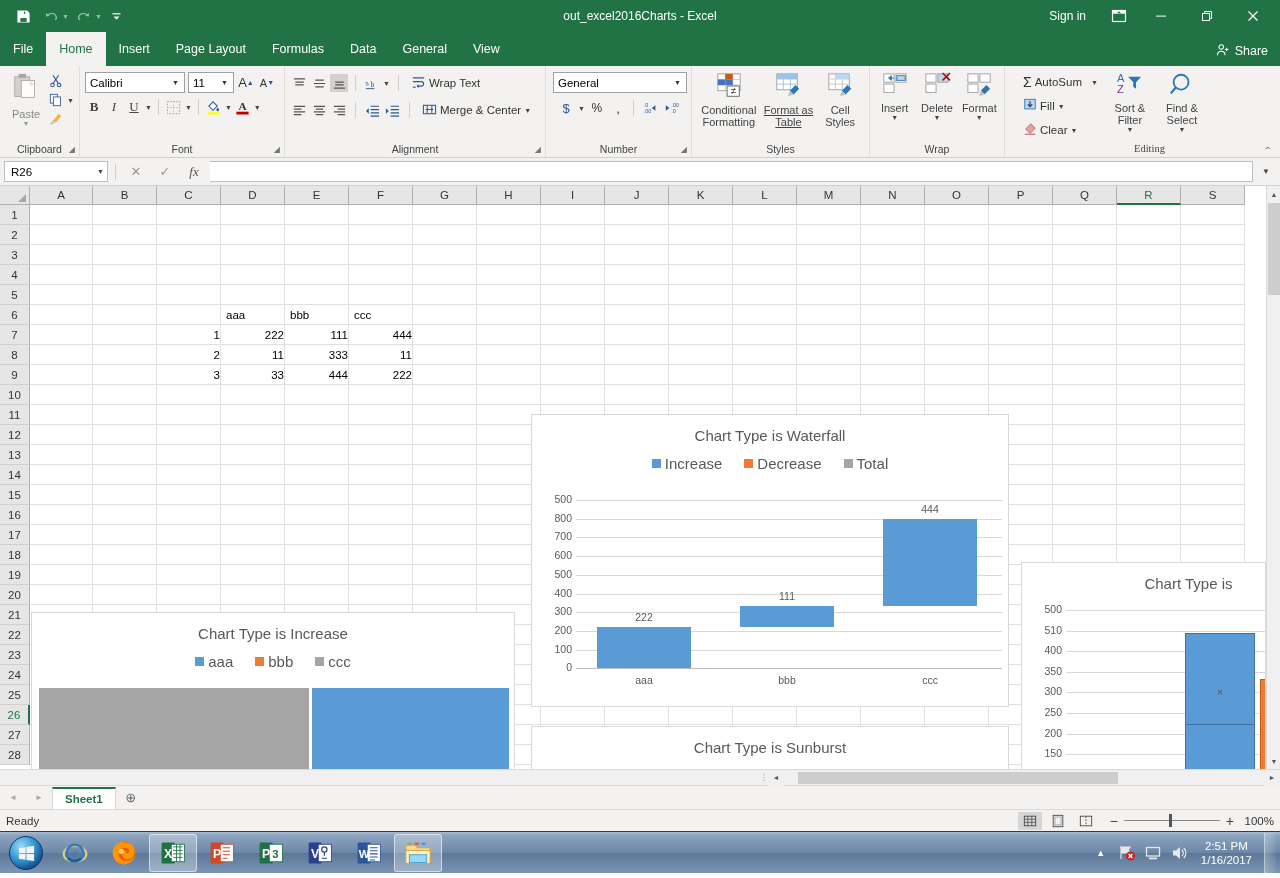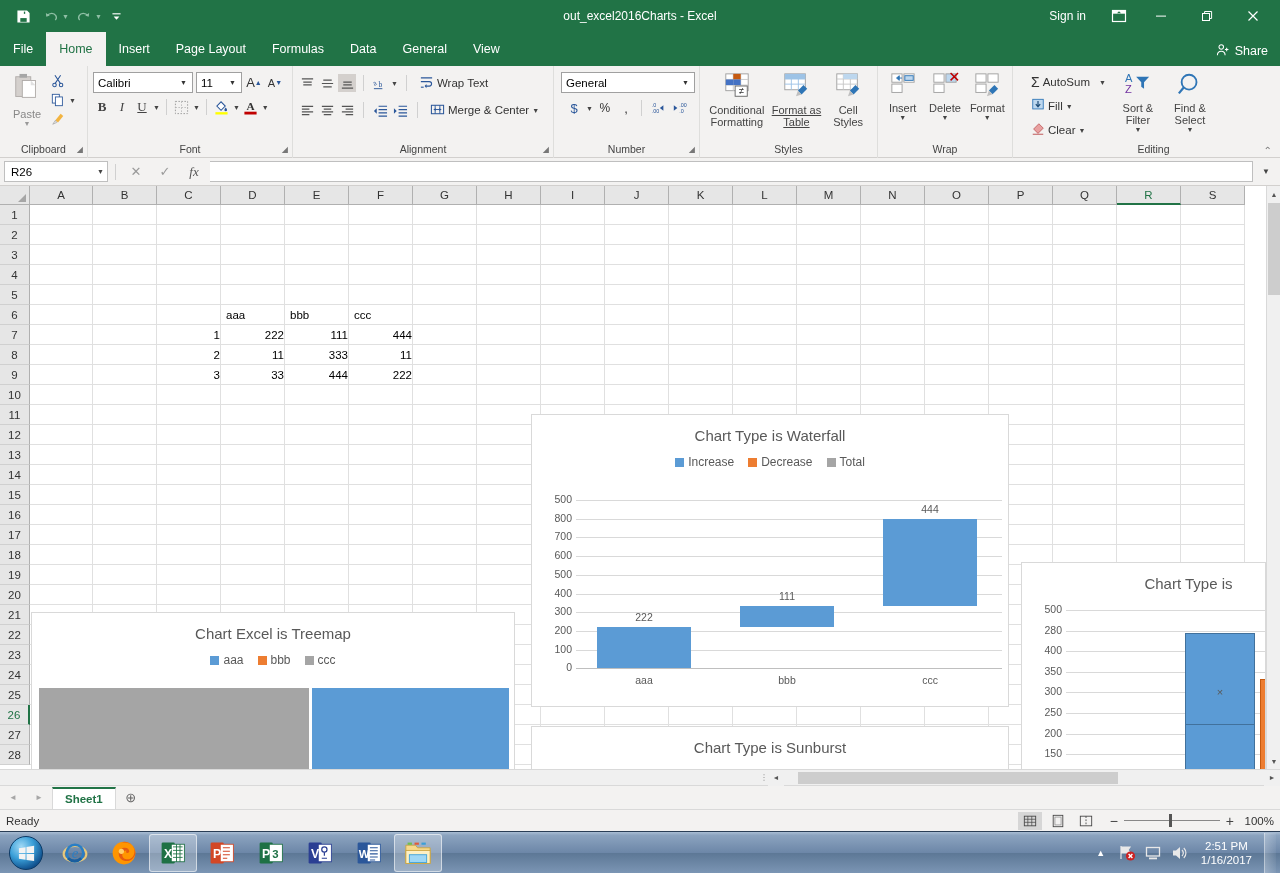--- a/index.html
+++ b/index.html
@@ -113,21 +113,21 @@
   .rh.sel { color:#217346; border-right:2px solid #217346; }
   .cells { position:absolute; top:19px; left:30px; }
   .cell { position:absolute; height:20px; border-right:1px solid #e0e0e0; border-bottom:1px solid #e0e0e0;
      font-size:11.5px; color:#000; display:flex; align-items:center; padding: 0 3px; background:transparent;}
   .cell.num { justify-content:flex-end; }
 
   
   .charts { position:absolute; top:0; left:0; right:0; bottom:0; z-index: 4; pointer-events:none;}
   .chart { position:absolute; background:#fff; border:1px solid #d9d9d9; pointer-events:auto; overflow:hidden; }
   .ch-title { text-align:center; color:#595959; font-size:15px; font-weight:400; }
-  .ch-legend { display:flex; justify-content:center; gap:14px; align-items:center; font-size:12px; color:#595959; }
+  .ch-legend { display:flex; justify-content:center; gap:22px; align-items:center; font-size:15px; color:#595959; }
   .lg { display:flex; align-items:center; gap:4px; }
   .lg-sw { width:9px; height:9px; display:inline-block; }
 
   .axlabel { position:absolute; font-size:10.5px; color:#595959; text-align:right; }
   .gline { position:absolute; height:1px; background:#d9d9d9; }
   .bar { position:absolute; }
   .dlabel { position:absolute; font-size:10.5px; color:#595959; text-align:center; }
   .catlabel { position:absolute; font-size:10.5px; color:#595959; text-align:center; }
 
   
@@ -256,21 +256,21 @@
           <path d="M1.6 14c0-3 2-4.6 4.4-4.6S10.4 11 10.4 14" fill="none" stroke="#fff" stroke-width="1.2"></path>
           <path d="M12.2 5.5v4M10.2 7.5h4" stroke="#fff" stroke-width="1.2"></path>
         </svg>
     </span>
     <span>Share</span>
   </div>
 </div>
 
 <div class="ribbon">
 
-  <div class="rgroup" style="width:88px;">
+  <div class="rgroup" style="width:80px;">
     <div class="rgroup-body">
       <div class="big-btn" style="width:44px;">
         <span>
           <svg width="30" height="32" viewBox="0 0 32 34">
             <rect x="4" y="5" width="16" height="21" fill="#d4d0cd" stroke="#b0aca9"></rect>
             <rect x="8" y="2" width="8" height="4" fill="#a6a6a6"></rect>
             <rect x="11" y="9" width="14" height="18" fill="#fff" stroke="#b0aca9"></rect>
             <path d="M20 9l5 5h-5z" fill="#e0e0e0"></path>
           </svg>
         </span>
@@ -618,21 +618,21 @@
         <span>
           <svg width="28" height="26" viewBox="0 0 30 28">
               <circle cx="14" cy="11" r="8" fill="none" stroke="#2e75b6" stroke-width="2"></circle>
               <path d="M8 17l-5 6" stroke="#2e75b6" stroke-width="2.4"></path>
             </svg>
         </span>
         <span class="lbl">Find &amp; Select</span>
         <span class="caret">▼</span>
       </div>
     </div>
-    <div class="rgroup-title" style="padding-left:14px;">
+    <div class="rgroup-title" style="padding-left:14px;font-family:Liberation Serif, serif;">
       <span>Editing</span>
       <span class="dlg" style="font-size:10px;right:8px;bottom:0;">⌃</span>
     </div>
   </div>
 </div>
 
 <div class="fbar">
   <div class="namebox">
     <span class="nv">R26</span>
     <span class="cc" style="font-size:7px;color:#444;">▼</span>
@@ -1308,21 +1308,21 @@
         <div class="bar" style="left:351px;top:104px;width:94px;height:86.9px;background:#5b9bd5;"></div>
         <div class="dlabel" style="left:351px;top:88px;width:94px;">444</div>
 
         <div class="catlabel" style="left:65px;top:259px;width:94px;">aaa</div>
         <div class="catlabel" style="left:208px;top:259px;width:94px;">bbb</div>
         <div class="catlabel" style="left:351px;top:259px;width:94px;">ccc</div>
       </div>
     </div>
 
     <div class="chart" style="left:31px;top:426px;width:484px;height:291px;">
-      <div class="ch-title" style="margin-top:12px;">Chart Excel is Treemap</div>
+      <div class="ch-title" style="margin-top:12px;">Chart Type is Increase</div>
       <div class="ch-legend" style="margin-top:11px;">
         <span class="lg">
           <i class="lg-sw" style="background:#5b9bd5"></i>
           <span>aaa</span>
         </span>
         <span class="lg">
           <i class="lg-sw" style="background:#ed7d31"></i>
           <span>bbb</span>
         </span>
         <span class="lg">
@@ -1360,21 +1360,21 @@
 
     </div>
 
     <div class="chart" style="left:1021px;top:376px;width:245px;height:293px;">
       <div class="ch-title" style="margin-top:12px;margin-left:90px;white-space:nowrap;">Chart Type is</div>
       <div style="position:absolute;left:0;top:0;right:0;bottom:0;">
 
         <div class="gline" style="left:44px;top:47px;width:201px;"></div>
         <div class="axlabel" style="left:8px;top:40px;width:32px;">500</div>
         <div class="gline" style="left:44px;top:67.6px;width:201px;"></div>
-        <div class="axlabel" style="left:8px;top:60.6px;width:32px;">280</div>
+        <div class="axlabel" style="left:8px;top:60.6px;width:32px;">510</div>
         <div class="gline" style="left:44px;top:88.2px;width:201px;"></div>
         <div class="axlabel" style="left:8px;top:81.2px;width:32px;">400</div>
         <div class="gline" style="left:44px;top:108.8px;width:201px;"></div>
         <div class="axlabel" style="left:8px;top:101.8px;width:32px;">350</div>
         <div class="gline" style="left:44px;top:129.4px;width:201px;"></div>
         <div class="axlabel" style="left:8px;top:122.4px;width:32px;">300</div>
         <div class="gline" style="left:44px;top:150px;width:201px;"></div>
         <div class="axlabel" style="left:8px;top:143px;width:32px;">250</div>
         <div class="gline" style="left:44px;top:170.6px;width:201px;"></div>
         <div class="axlabel" style="left:8px;top:163.6px;width:32px;">200</div>

